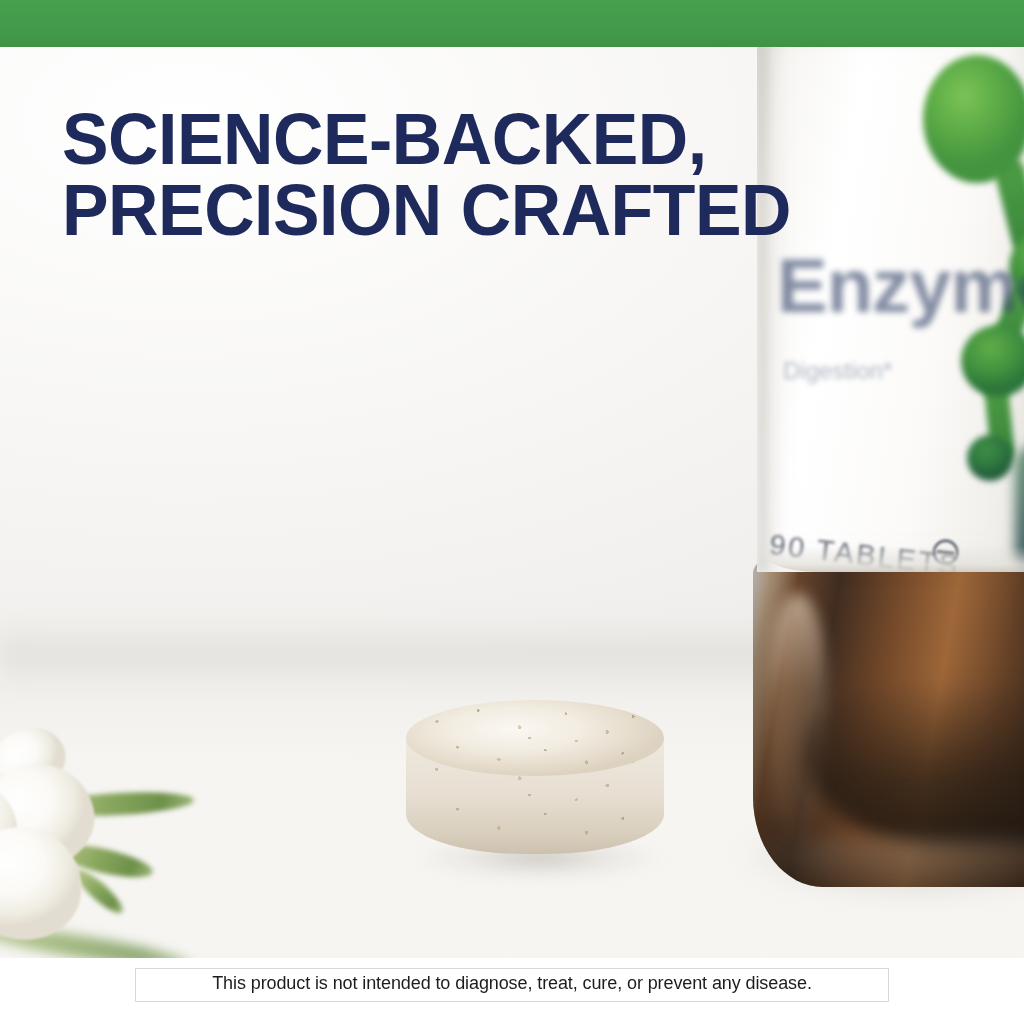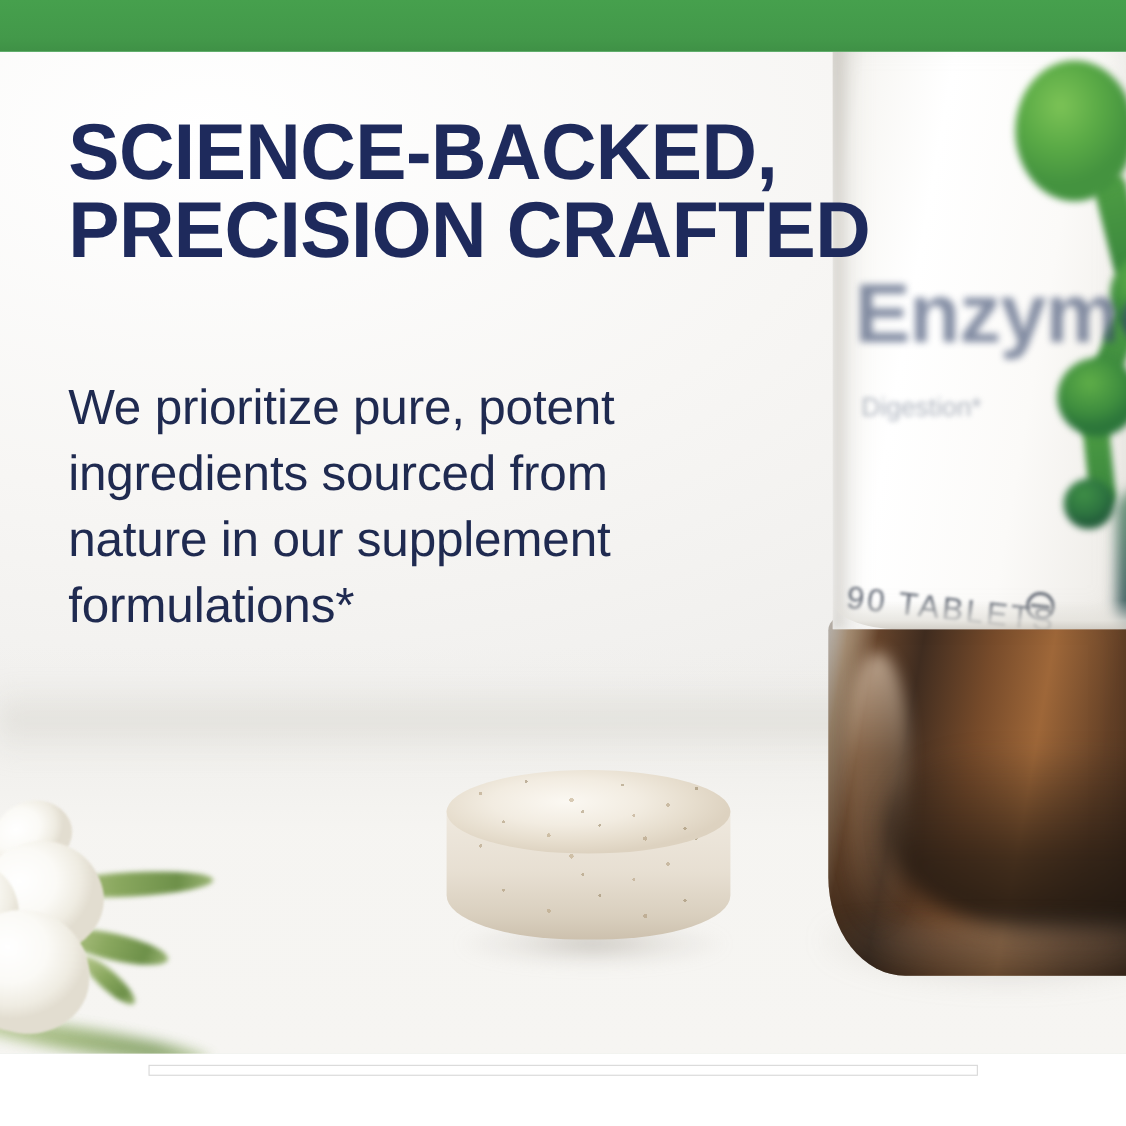--- a/index.html
+++ b/index.html
@@ -10,21 +10,21 @@
   body {
     font-family: "Liberation Sans", sans-serif;
     -webkit-font-smoothing: antialiased;
   }
 
   #stage {
     position: relative;
     width: 1024px;
     height: 1024px;
     overflow: hidden;
-    background: #86efac;
+    background: #84cc16;
   }
 
   
   .green-band {
     position: absolute;
     left: 0; top: 0;
     width: 1024px;
     height: 47px;
     background: #43994a;
     background: linear-gradient(180deg, #46a04d 0%, #43994a 72%, #3f9146 100%);
@@ -422,21 +422,21 @@
       <div class="petal p1"></div>
       <div class="petal p4"></div>
       <div class="petal p2"></div>
 
     </div>
   </div>
 
   <div class="copy">
     <h1 class="headline">SCIENCE-BACKED,
 PRECISION CRAFTED</h1>
-    <p class="subcopy">We prioritize pure, potent ingredients sourced from nature in our supplement formulations*</p>
   </div>
 
   <div class="footer">
     <div class="disclaimer-box">
+      <span class="disclaimer-line">This product is not intended to diagnose, treat, cure, or prevent any disease.</span>
     </div>
   </div>
 
 </div>
 
 </body></html>

